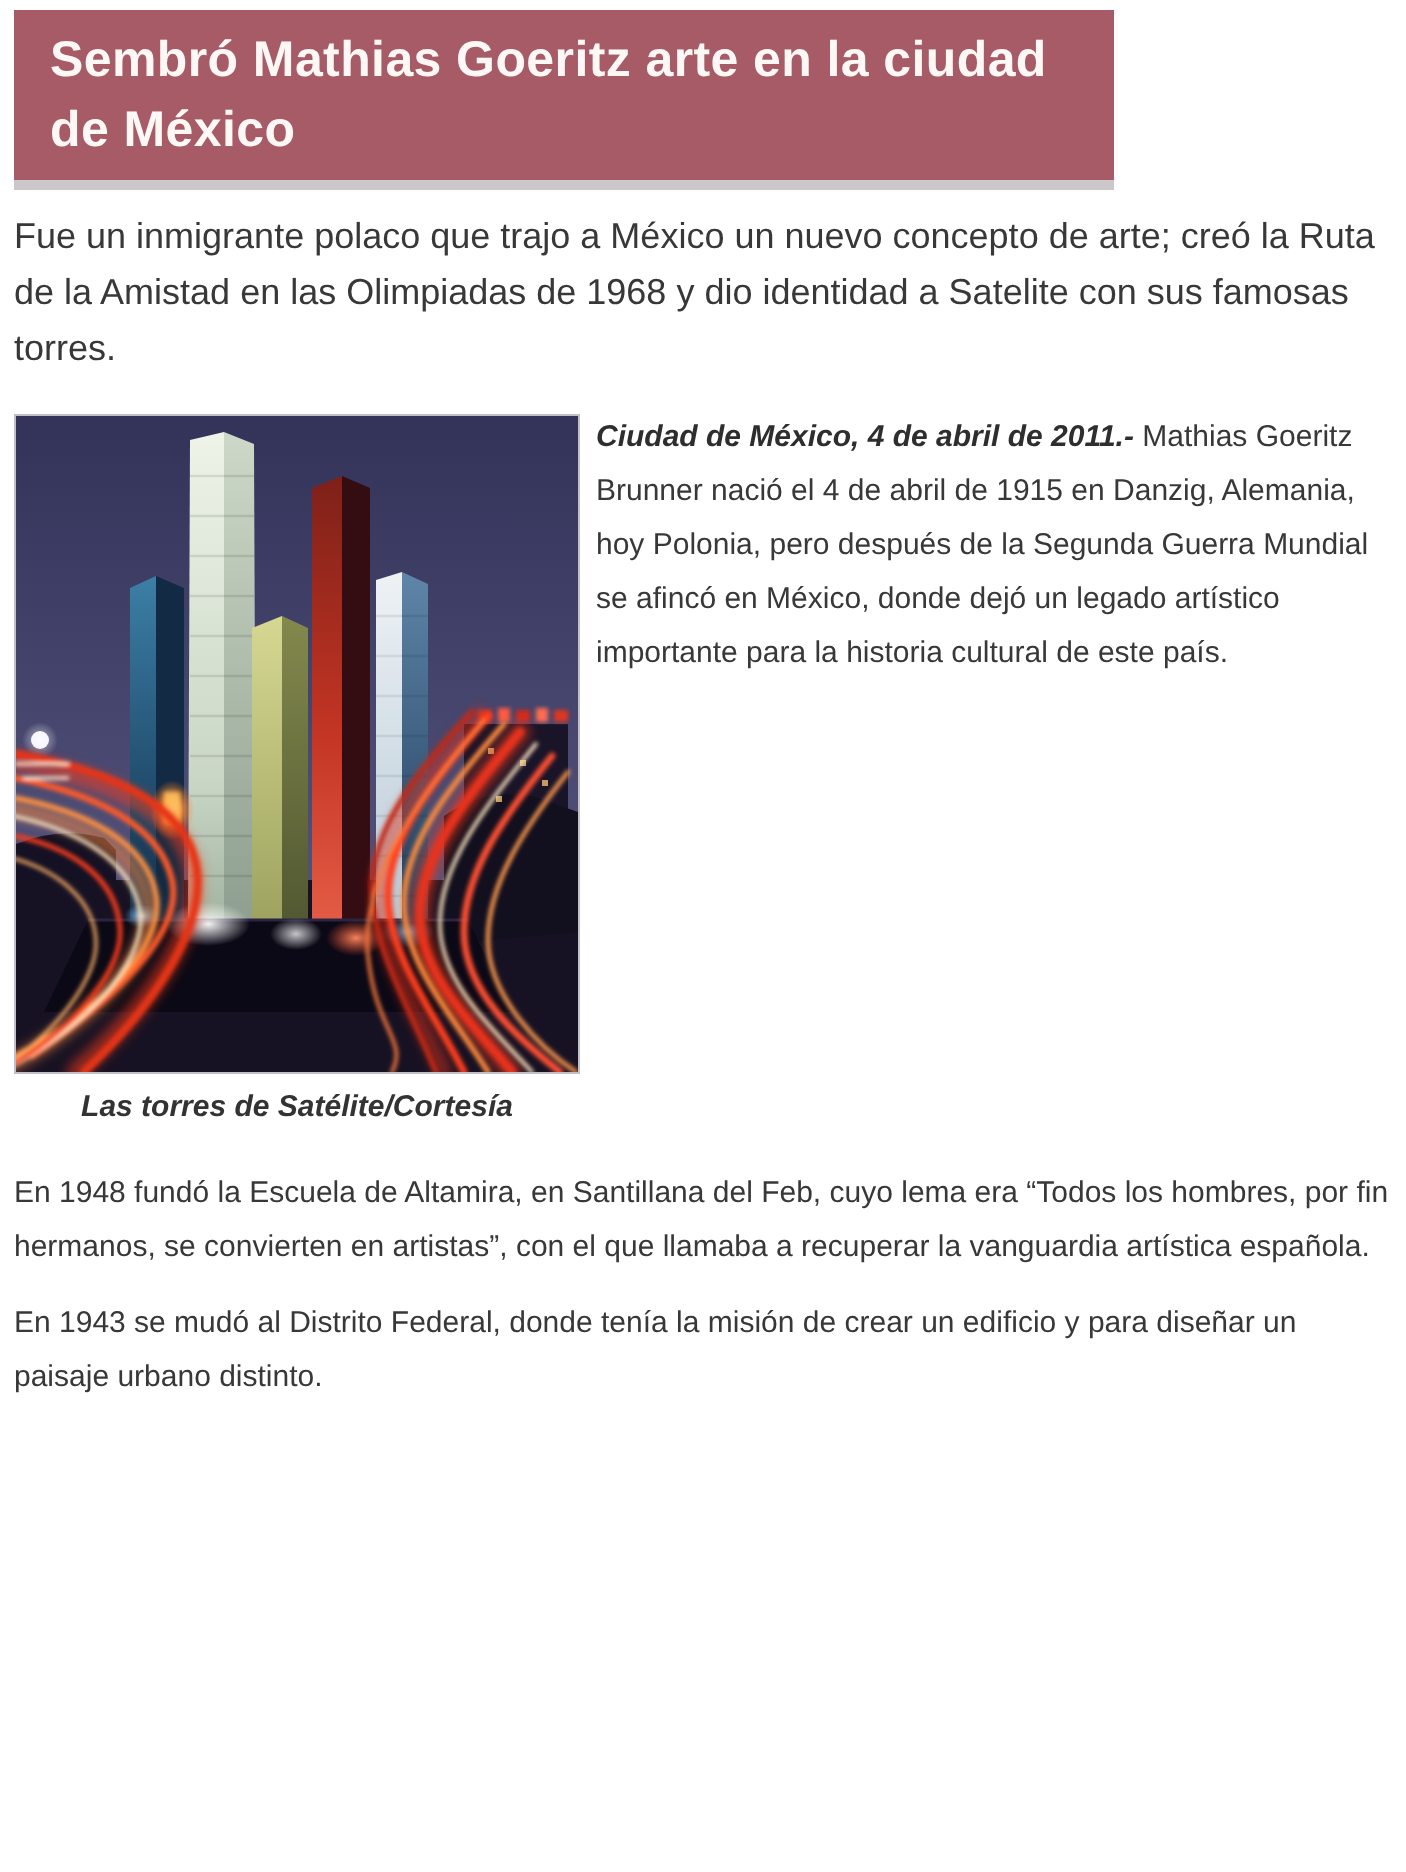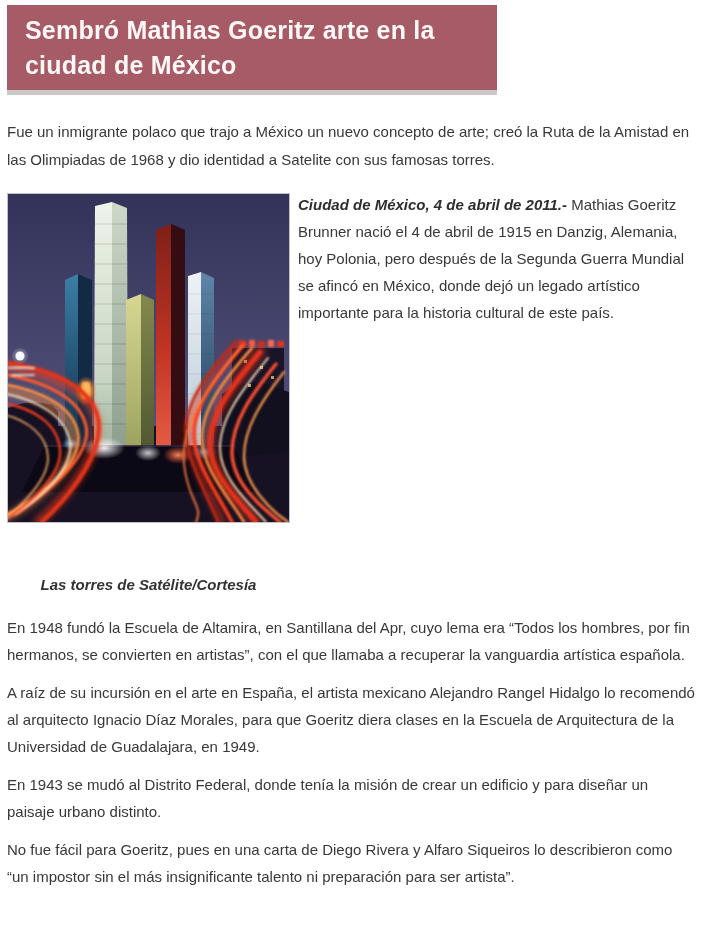--- a/index.html
+++ b/index.html
@@ -11,37 +11,37 @@
   .page {
     width: 703px;
     box-sizing: border-box;
     padding: 5px 7px 6px 7px;
     background: #ffffff;
     overflow: hidden;
   }
   
   .header-box {
     box-sizing: border-box;
-    width: 490px;
+    width: 550px;
     background: #a65b67;
     border-bottom: 5px solid #ccc8c9;
     padding: 8px 16px 7px 18px;
   }
   .header-box h1 {
     margin: 0;
     font-size: 25px;
     line-height: 35px;
     font-weight: bold;
     color: #fdf8f5;
     letter-spacing: 0.2px;
   }
   
   .standfirst {
-    margin: 23px 0 17px 0;
-    font-size: 15px;
+    margin: 9px 0 17px 0;
+    font-size: 18px;
     line-height: 28px;
     color: #383838;
   }
   
   .article-top { overflow: visible; }
   figure.photo-fig {
     float: left;
     width: 283px;
     margin: 2px 8px 4px 0;
     padding: 0;
@@ -56,21 +56,20 @@
   }
   .photo-frame svg { display: block; }
   figcaption {
     text-align: center;
     font-size: 15px;
     font-weight: bold;
     font-style: italic;
     color: #333333;
     padding-top: 7px;
     line-height: 20px;
-    margin-top: 45px;
   }
   p.body-par {
     margin: 0 0 11px 0;
     font-size: 15px;
     line-height: 27px;
     color: #383838;
   }
   .dateline { font-weight: bold; font-style: italic; color: #2e2e2e; }
   .clear { clear: both; height: 0; }
   .lower-pars { margin-top: 15px; }
@@ -243,19 +242,17 @@
       </span>
       <figcaption>Las torres de Satélite/Cortesía</figcaption>
     </figure>
 
     <p class="body-par"><span class="dateline">Ciudad de México, 4 de abril de 2011.-</span> <span>Mathias Goeritz Brunner nació el 4 de abril de 1915 en Danzig, Alemania, hoy Polonia, pero después de la Segunda Guerra Mundial se afincó en México, donde dejó un legado artístico importante para la historia cultural de este país.</span></p>
   </div>
 
   <div class="clear"></div>
 
   <div class="lower-pars">
-    <p class="body-par">En 1948 fundó la Escuela de Altamira, en Santillana del Apr, cuyo lema era “Todos los hombres, por fin hermanos, se convierten en artistas”, con el que llamaba a recuperar la vanguardia artística española.</p>
-    <p class="body-par">A raíz de su incursión en el arte en España, el artista mexicano Alejandro Rangel Hidalgo lo recomendó al arquitecto Ignacio Díaz Morales, para que Goeritz diera clases en la Escuela de Arquitectura de la Universidad de Guadalajara, en 1949.</p>
+    <p class="body-par">En 1948 fundó la Escuela de Altamira, en Santillana del Feb, cuyo lema era “Todos los hombres, por fin hermanos, se convierten en artistas”, con el que llamaba a recuperar la vanguardia artística española.</p>
     <p class="body-par">En 1943 se mudó al Distrito Federal, donde tenía la misión de crear un edificio y para diseñar un paisaje urbano distinto.</p>
-    <p class="body-par">No fue fácil para Goeritz, pues en una carta de Diego Rivera y Alfaro Siqueiros lo describieron como “un impostor sin el más insignificante talento ni preparación para ser artista”.</p>
   </div>
 
 </div>
 
 </body></html>

